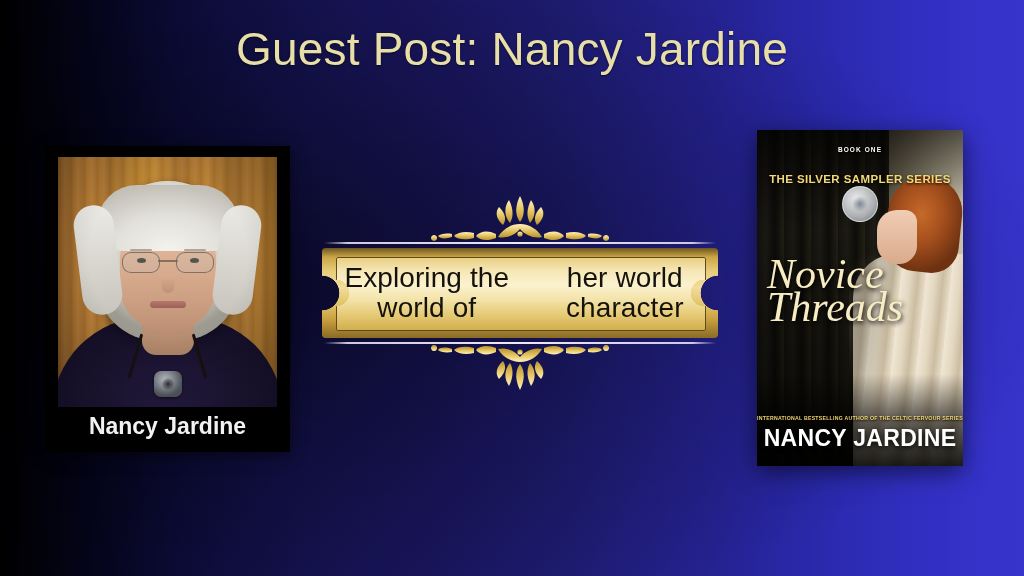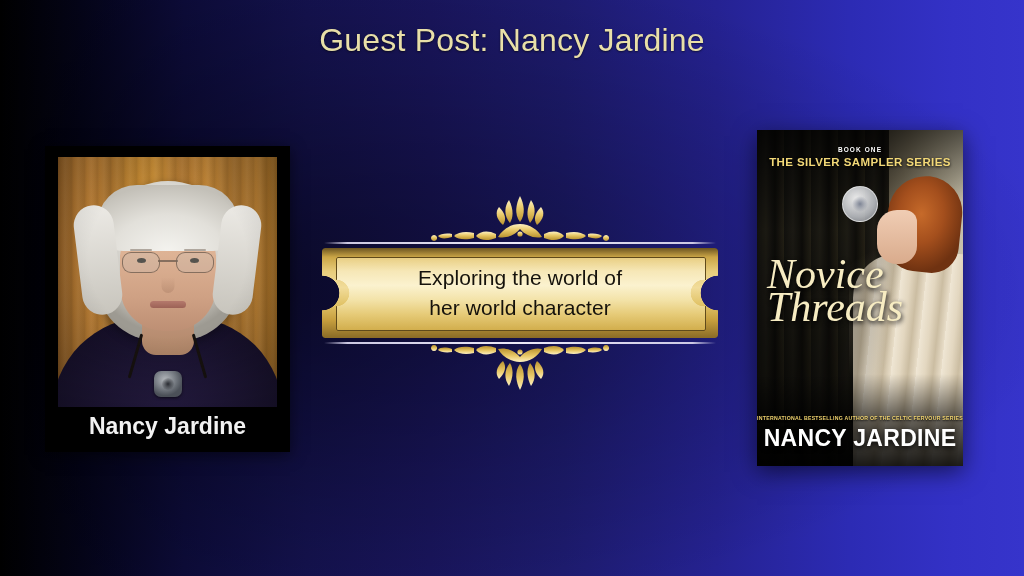--- a/index.html
+++ b/index.html
@@ -27,21 +27,21 @@
   .stage:before{
     content:"";position:absolute;inset:0;
     background:radial-gradient(120% 85% at 18% 50%, rgba(0,0,0,0.55) 0%, rgba(0,0,0,0.18) 45%, rgba(0,0,0,0) 72%);
     pointer-events:none;
   }
 
   
   .title{
     position:absolute;left:0;top:22px;width:1024px;
     text-align:center;
-    font-size:32px;
+    font-size:46px;
     letter-spacing:0.2px;
     color:#e8dfa8;
     font-weight:400;
     text-shadow:0 1px 2px rgba(0,0,0,0.55);
     z-index:5;
   }
 
   
   .photo-card{
     position:absolute;left:45px;top:146px;width:245px;height:306px;
@@ -220,22 +220,22 @@
       radial-gradient(circle 13px at 0px 36px, transparent 0 13px, #000 13.6px),
       radial-gradient(circle 13px at 368px 36px, transparent 0 13px, #000 13.6px);
     -webkit-mask-composite:source-in;
     mask:
       radial-gradient(circle 13px at 0px 36px, transparent 0 13px, #000 13.6px),
       radial-gradient(circle 13px at 368px 36px, transparent 0 13px, #000 13.6px);
     mask-composite:intersect;
   }
   .plaque-text{
     position:absolute;left:0;top:0;width:396px;height:90px;
-    display:flex;flex-direction:column;align-items:center;justify-content:center;
-    color:#15120c;font-size:21px;line-height:30px;text-align:center;
+    display:flex;align-items:center;justify-content:center;
+    color:#15120c;font-size:28px;line-height:30px;text-align:center;
     letter-spacing:.1px;
   }
 
   
   .book{
     position:absolute;left:757px;top:130px;width:206px;height:336px;
     background:#05060a;
     box-shadow:0 6px 22px rgba(0,0,0,.55);
     overflow:hidden;z-index:4;
   }
@@ -281,21 +281,21 @@
     border-radius:44px 26px 8px 40px;
   }
   .bk-top-text{
     position:absolute;left:0;top:16px;width:206px;text-align:center;z-index:3;
   }
   .bk-bookone{
     font-size:6.5px;font-weight:bold;color:#ffffff;letter-spacing:1.1px;
     text-shadow:0 1px 2px #000;
   }
   .bk-series{
-    margin-top:3px;
+    margin-top:20px;
     font-size:11.5px;font-weight:bold;color:#f2d877;letter-spacing:.4px;
     text-shadow:0 1px 3px #000;
   }
   .bk-seal{
     position:absolute;left:50%;top:56px;transform:translateX(-50%);
     width:34px;height:34px;border-radius:50%;
     background:radial-gradient(circle at 40% 35%, rgba(255,255,255,.92) 0%, rgba(222,226,233,.75) 60%, rgba(170,176,188,.6) 100%);
     border:1px solid rgba(255,255,255,.55);
     z-index:3;
   }

